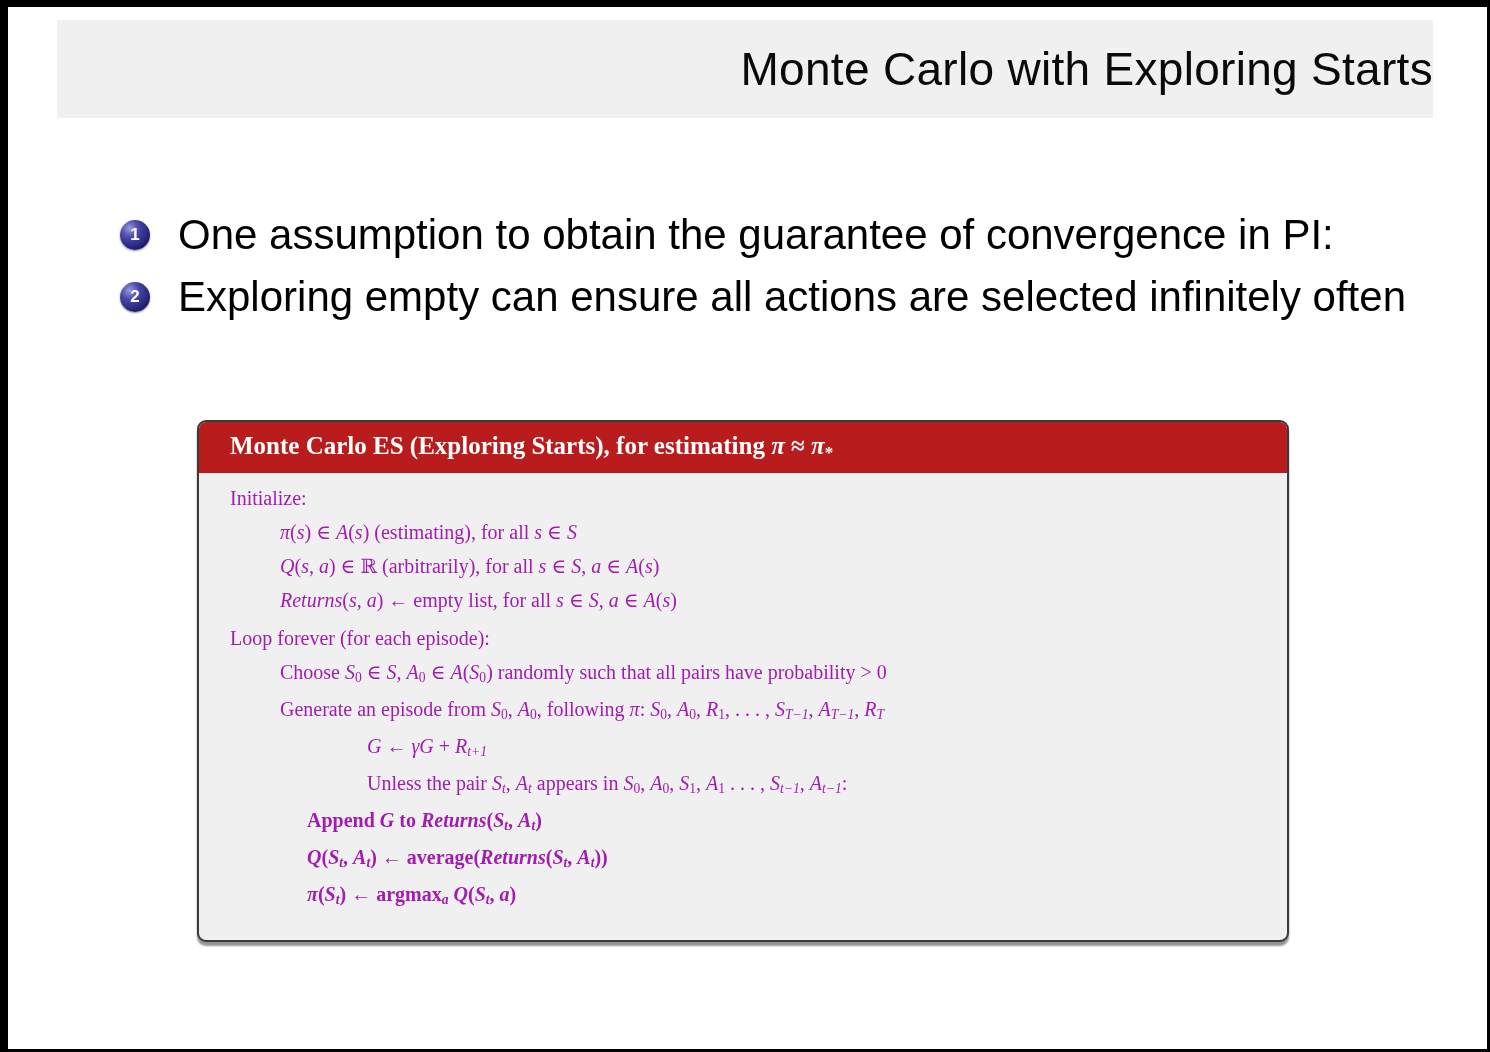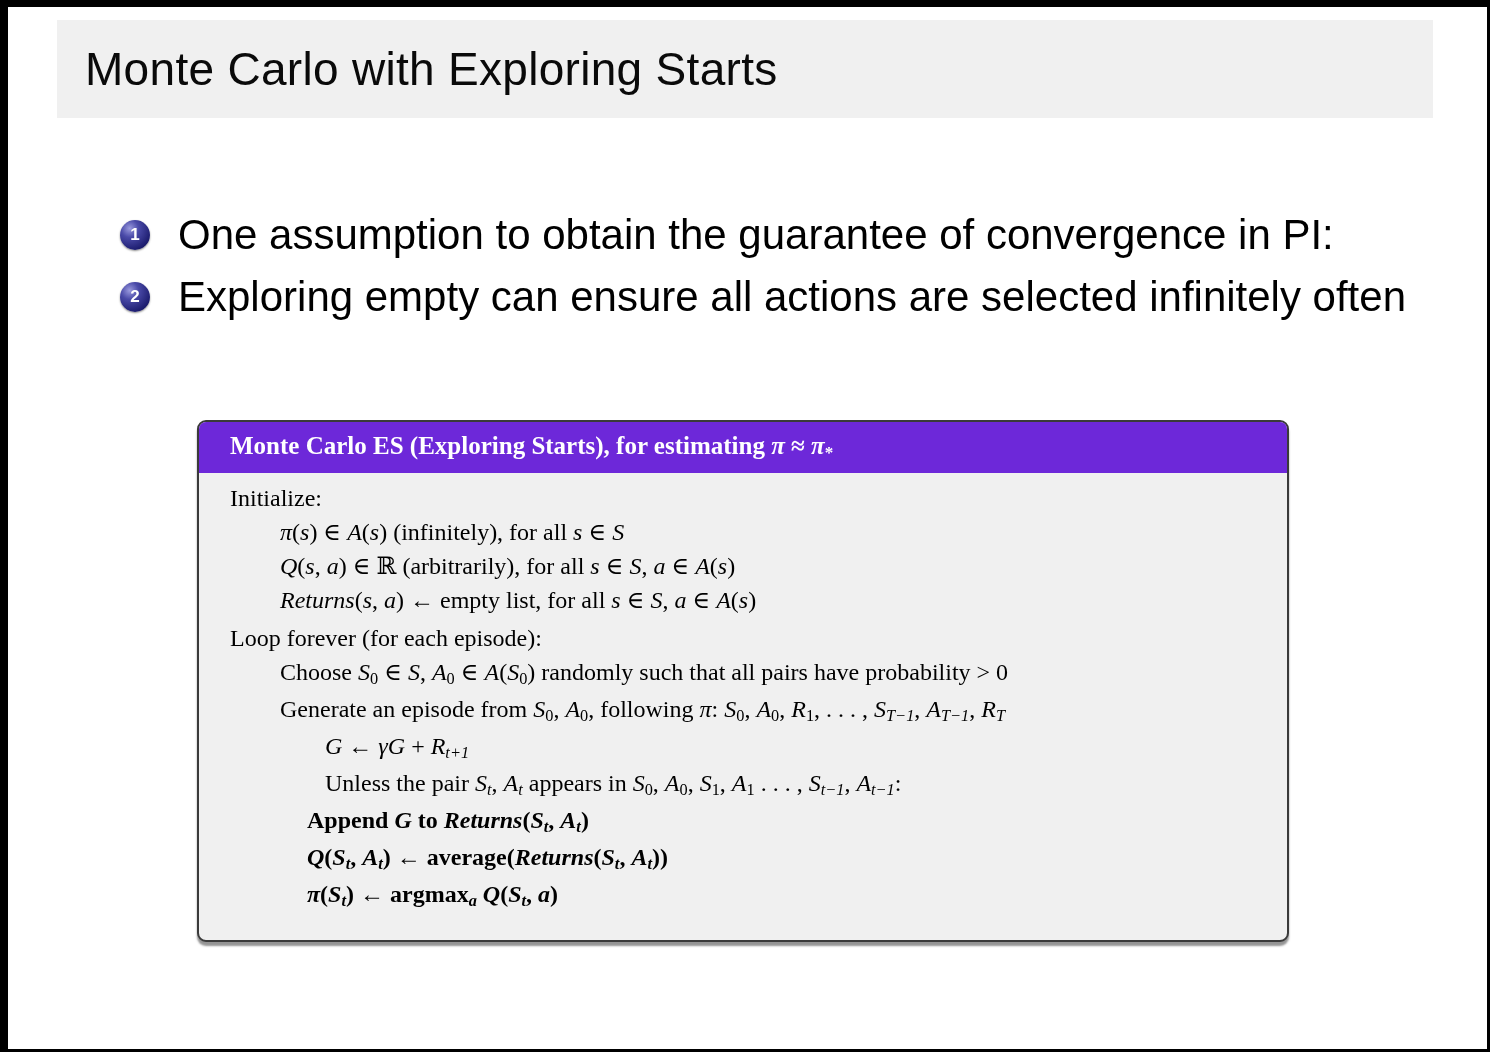--- a/index.html
+++ b/index.html
@@ -11,21 +11,21 @@
     font-family:"Liberation Sans","DejaVu Sans",sans-serif;
   }
   .slide{
     position:absolute;left:8px;top:7px;width:1479px;height:1042px;
     background:#ffffff;
   }
   
   .titlebar{
     position:absolute;left:49px;top:13px;width:1376px;height:98px;
     background:#f0f0f0;
-    display:flex;align-items:center;
+    display:flex;align-items:center;justify-content:flex-end;
   }
   .slide-title{
     font-size:46px;color:#0a0a0a;padding-left:28px;letter-spacing:0.3px;
     font-family:"Liberation Sans","DejaVu Sans",sans-serif;
   }
   
   .bullets{position:absolute;left:112px;top:201px;width:1340px;}
   .bullet{display:flex;align-items:flex-start;}
   .bullet + .bullet{margin-top:8px;}
   .ball{
@@ -43,35 +43,35 @@
   .algbox{
     position:absolute;left:189px;top:413px;width:1092px;
     box-sizing:border-box;
     background:#f0f0f0;
     border:2px solid #3a3a3a;
     border-radius:9px;
     box-shadow:0 4px 2px rgba(60,60,60,0.55);
     overflow:hidden;
   }
   .alghead{
-    background:#6d28d9;color:#fff;
+    background:#b91c1c;color:#fff;
     font-family:"Liberation Serif","DejaVu Serif",serif;
     font-weight:bold;font-size:25px;line-height:30px;
     padding:9px 10px 9px 31px;
     white-space:nowrap;
   }
   .algbody{
     font-family:"Liberation Serif","DejaVu Serif",serif;
-    font-size:24px;line-height:34px;color:#000000;
+    font-size:20px;line-height:34px;color:#a21caf;
     padding:8px 4px 26px 0;
   }
   .aline{white-space:nowrap;}
   .ind0{padding-left:31px;}
   .ind1{padding-left:81px;}
-  .ind2{padding-left:126px;}
+  .ind2{padding-left:126px;margin-left:42px;}
   .ind3{padding-left:108px;font-weight:bold;}
   .gap{margin-top:4px;}
   
   .mr{font-style:normal;}
   .mi{font-style:italic;}
   .mc{font-style:italic;}           
   .ms{font-size:68%;position:relative;top:0.22em;}
 </style>
 </head>
 <body>
@@ -94,21 +94,21 @@
         <div class="btext">
           <div>Exploring empty can ensure all actions are selected infinitely often</div>
         </div>
       </div>
     </div>
 
   <div class="algbox">
     <div class="alghead" id="alg-title"><span class="mr">Monte Carlo ES (Exploring Starts), for estimating </span><span class="mi">π</span><span class="mr"> ≈ </span><span class="mi">π</span><span class="ms">*</span></div>
     <div class="algbody" id="alg-body">
         <div class="aline ind0"><span class="mr">Initialize:</span></div>
-        <div class="aline ind1"><span class="mi">π</span><span class="mr">(</span><span class="mi">s</span><span class="mr">) ∈ </span><span class="mc">A</span><span class="mr">(</span><span class="mi">s</span><span class="mr">) (infinitely), for all </span><span class="mi">s</span><span class="mr"> ∈ </span><span class="mc">S</span></div>
+        <div class="aline ind1"><span class="mi">π</span><span class="mr">(</span><span class="mi">s</span><span class="mr">) ∈ </span><span class="mc">A</span><span class="mr">(</span><span class="mi">s</span><span class="mr">) (estimating), for all </span><span class="mi">s</span><span class="mr"> ∈ </span><span class="mc">S</span></div>
         <div class="aline ind1"><span class="mi">Q</span><span class="mr">(</span><span class="mi">s</span><span class="mr">, </span><span class="mi">a</span><span class="mr">) ∈ ℝ (arbitrarily), for all </span><span class="mi">s</span><span class="mr"> ∈ </span><span class="mc">S</span><span class="mr">, </span><span class="mi">a</span><span class="mr"> ∈ </span><span class="mc">A</span><span class="mr">(</span><span class="mi">s</span><span class="mr">)</span></div>
         <div class="aline ind1"><span class="mi">Returns</span><span class="mr">(</span><span class="mi">s</span><span class="mr">, </span><span class="mi">a</span><span class="mr">) ← empty list, for all </span><span class="mi">s</span><span class="mr"> ∈ </span><span class="mc">S</span><span class="mr">, </span><span class="mi">a</span><span class="mr"> ∈ </span><span class="mc">A</span><span class="mr">(</span><span class="mi">s</span><span class="mr">)</span></div>
         <div class="aline ind0 gap"><span class="mr">Loop forever (for each episode):</span></div>
         <div class="aline ind1"><span class="mr">Choose </span><span class="mi">S</span><span class="ms">0</span><span class="mr"> ∈ </span><span class="mc">S</span><span class="mr">, </span><span class="mi">A</span><span class="ms">0</span><span class="mr"> ∈ </span><span class="mc">A</span><span class="mr">(</span><span class="mi">S</span><span class="ms">0</span><span class="mr">) randomly such that all pairs have probability &gt; 0</span></div>
         <div class="aline ind1"><span class="mr">Generate an episode from </span><span class="mi">S</span><span class="ms">0</span><span class="mr">, </span><span class="mi">A</span><span class="ms">0</span><span class="mr">, following </span><span class="mi">π</span><span class="mr">: </span><span class="mi">S</span><span class="ms">0</span><span class="mr">, </span><span class="mi">A</span><span class="ms">0</span><span class="mr">, </span><span class="mi">R</span><span class="ms">1</span><span class="mr">, . . . , </span><span class="mi">S</span><span class="ms mi">T−1</span><span class="mr">, </span><span class="mi">A</span><span class="ms mi">T−1</span><span class="mr">, </span><span class="mi">R</span><span class="ms mi">T</span></div>
         <div class="aline ind2"><span class="mi">G</span><span class="mr"> ← </span><span class="mi">γG</span><span class="mr"> + </span><span class="mi">R</span><span class="ms mi">t+1</span></div>
         <div class="aline ind2"><span class="mr">Unless the pair </span><span class="mi">S</span><span class="ms mi">t</span><span class="mr">, </span><span class="mi">A</span><span class="ms mi">t</span><span class="mr"> appears in </span><span class="mi">S</span><span class="ms">0</span><span class="mr">, </span><span class="mi">A</span><span class="ms">0</span><span class="mr">, </span><span class="mi">S</span><span class="ms">1</span><span class="mr">, </span><span class="mi">A</span><span class="ms">1</span><span class="mr"> . . . , </span><span class="mi">S</span><span class="ms mi">t−1</span><span class="mr">, </span><span class="mi">A</span><span class="ms mi">t−1</span><span class="mr">:</span></div>
         <div class="aline ind3"><span class="mr">Append </span><span class="mi">G</span><span class="mr"> to </span><span class="mi">Returns</span><span class="mr">(</span><span class="mi">S</span><span class="ms mi">t</span><span class="mr">, </span><span class="mi">A</span><span class="ms mi">t</span><span class="mr">)</span></div>
         <div class="aline ind3"><span class="mi">Q</span><span class="mr">(</span><span class="mi">S</span><span class="ms mi">t</span><span class="mr">, </span><span class="mi">A</span><span class="ms mi">t</span><span class="mr">) ← average(</span><span class="mi">Returns</span><span class="mr">(</span><span class="mi">S</span><span class="ms mi">t</span><span class="mr">, </span><span class="mi">A</span><span class="ms mi">t</span><span class="mr">))</span></div>
         <div class="aline ind3"><span class="mi">π</span><span class="mr">(</span><span class="mi">S</span><span class="ms mi">t</span><span class="mr">) ← argmax</span><span class="ms mi">a</span><span class="mr"> </span><span class="mi">Q</span><span class="mr">(</span><span class="mi">S</span><span class="ms mi">t</span><span class="mr">, </span><span class="mi">a</span><span class="mr">)</span></div>

